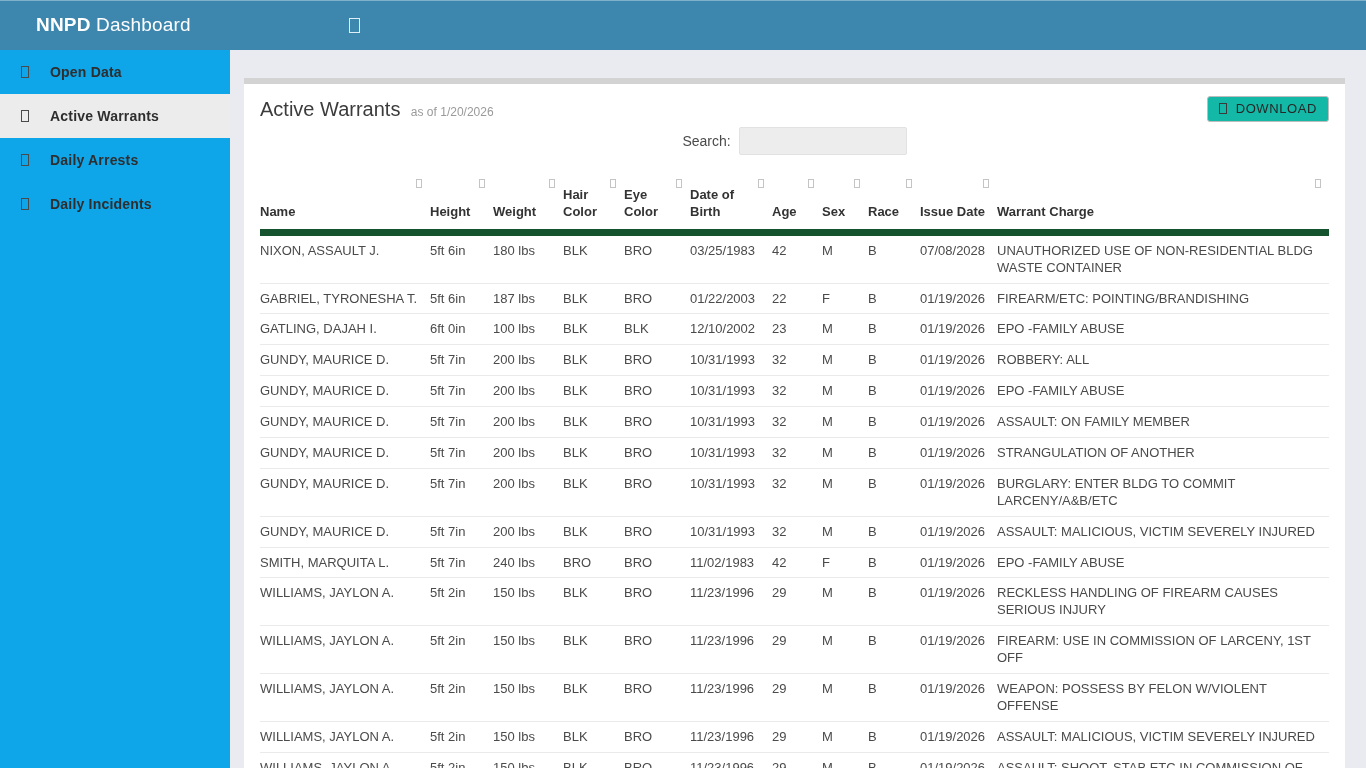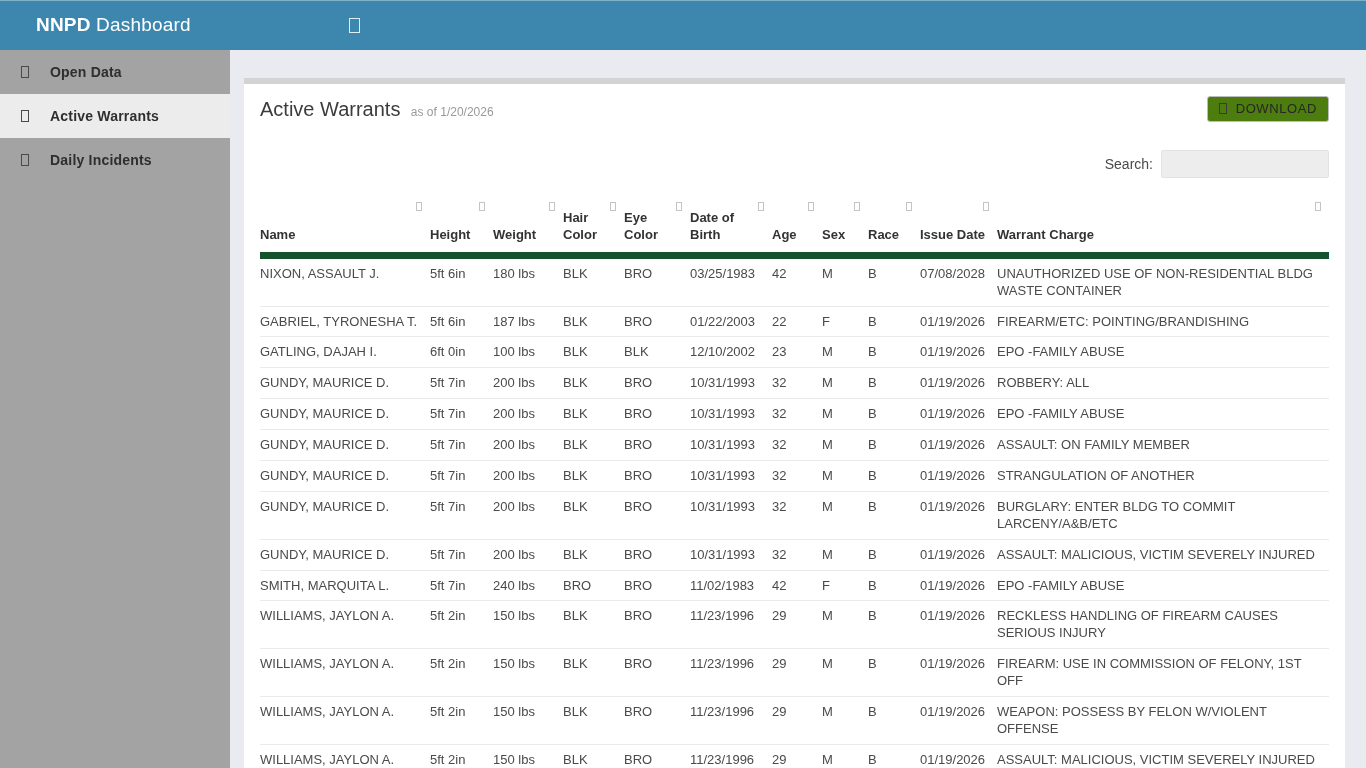--- a/index.html
+++ b/index.html
@@ -26,21 +26,21 @@
     margin-left:122px;
     width:11px; height:15px;
     border:1.5px solid #dfeef6;
     display:inline-block;
     cursor:pointer;
   }
 
   
   .sidebar {
     position:absolute; top:50px; left:0; bottom:0; width:230px;
-    background:#a3a3a3;
+    background:#0ea5e9;
   }
   .side-item {
     height:44px; display:flex; align-items:center;
     padding-left:21px; cursor:pointer;
   }
   .side-item.active { background:#ececec; }
   .tofu {
     display:inline-block;
     border:1px solid #4a4a4a;
     width:8px; height:12px;
@@ -57,30 +57,30 @@
     background:#fff;
     border-top:6px solid #d3d3d3;
     padding:12px 16px 0 16px;
   }
   .card-head { display:flex; justify-content:space-between; align-items:flex-start; }
   .title-wrap { padding-top:2px; }
   .page-title { font-size:20px; font-weight:400; color:#3c3c3c; display:inline; }
   .page-subtitle { font-size:12px; color:#9a9a9a; margin-left:6px; }
   .download-btn {
     display:inline-flex; align-items:center; gap:9px;
-    background:#4d7c0f; border:1px solid #bdbdbd; border-radius:3px;
+    background:#14b8a6; border:1px solid #bdbdbd; border-radius:3px;
     padding:4px 11px 5px 11px;
     font-size:13px; color:#262626; letter-spacing:.6px;
     cursor:pointer;
   }
   .download-btn .tofu { width:8px; height:11px; border-color:#3a3a3a; }
 
   .search-row {
-    margin-top:28px;
-    display:flex; justify-content:flex-end; align-items:center;
+    margin-top:5px;
+    display:flex; justify-content:center; align-items:center;
   }
   .search-label { font-size:14px; color:#4a4a4a; margin-right:8px; }
   .search-input {
     width:168px; height:28px;
     background:#ededed; border:1px solid #e2e2e2; border-radius:2px;
     font-size:13px; padding:0 8px; color:#333; outline:none;
   }
 
   
   table.warrants {
@@ -119,20 +119,24 @@
 </div>
 
 <div class="sidebar">
   <div class="side-item">
     <span class="tofu"></span>
     <span class="side-label">Open Data</span>
   </div>
   <div class="side-item active">
     <span class="tofu"></span>
     <span class="side-label">Active Warrants</span>
+  </div>
+  <div class="side-item">
+    <span class="tofu"></span>
+    <span class="side-label">Daily Arrests</span>
   </div>
   <div class="side-item">
     <span class="tofu"></span>
     <span class="side-label">Daily Incidents</span>
   </div>
 </div>
 
 <div class="card">
 
   <div class="card-head">
@@ -328,21 +332,21 @@
           <td>WILLIAMS, JAYLON A.</td>
           <td>5ft 2in</td>
           <td>150 lbs</td>
           <td>BLK</td>
           <td>BRO</td>
           <td>11/23/1996</td>
           <td>29</td>
           <td>M</td>
           <td>B</td>
           <td>01/19/2026</td>
-          <td>FIREARM: USE IN COMMISSION OF FELONY, 1ST OFF</td>
+          <td>FIREARM: USE IN COMMISSION OF LARCENY, 1ST OFF</td>
         </tr>
         <tr>
           <td>WILLIAMS, JAYLON A.</td>
           <td>5ft 2in</td>
           <td>150 lbs</td>
           <td>BLK</td>
           <td>BRO</td>
           <td>11/23/1996</td>
           <td>29</td>
           <td>M</td>

